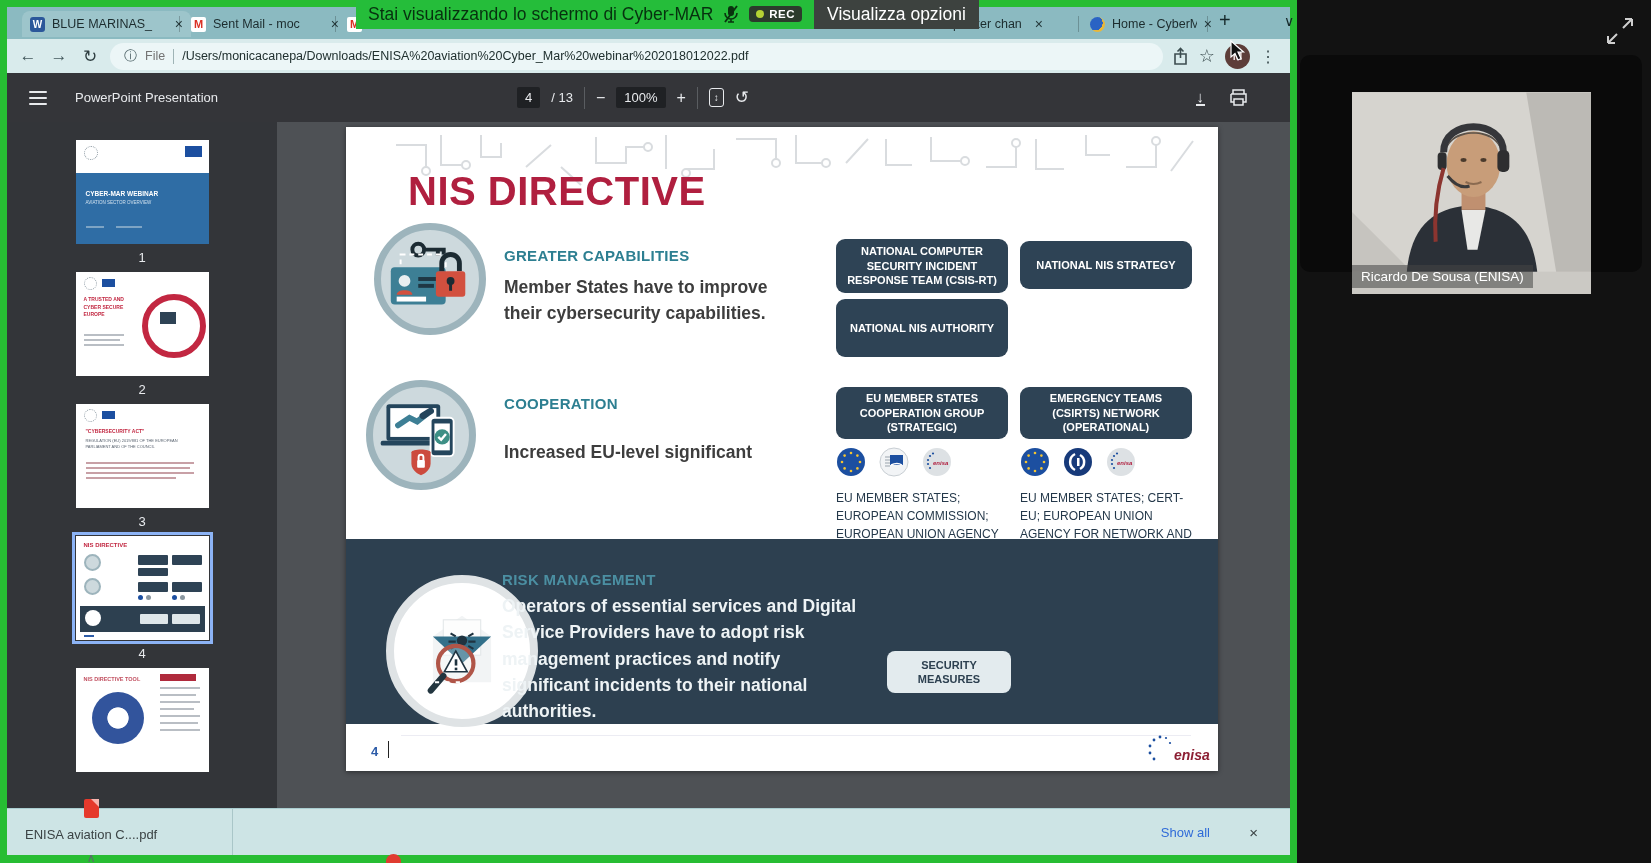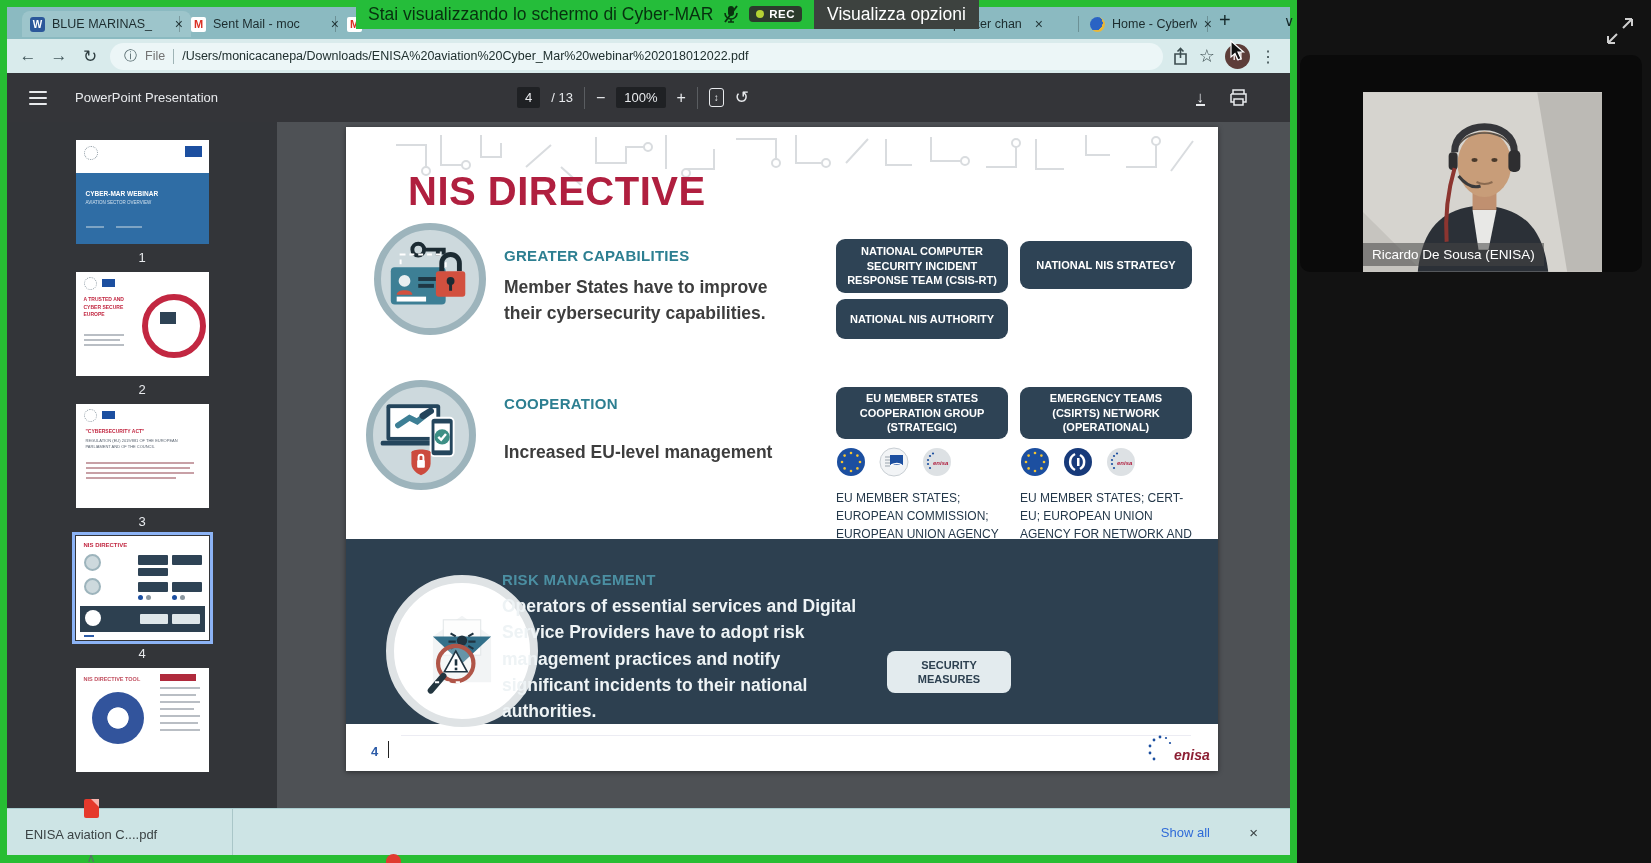--- a/index.html
+++ b/index.html
@@ -83,21 +83,21 @@
   
   .dlbar{height:46px;background:#cde4e5;border-top:1px solid #aacdd0;display:flex;align-items:center;flex:none;position:relative;}
   .pdfchip{display:flex;align-items:center;gap:9px;padding-left:18px;font-size:13px;color:#3b4345;flex-direction:column;}
   .pdficon{width:15px;height:19px;background:#e5392c;position:relative;border-radius:2px;}
   .pdficon:before{content:"";position:absolute;right:0;top:0;border:4px solid #f6b4ae;border-left-color:transparent;border-bottom-color:transparent;}
   .dl-divider{position:absolute;left:225px;top:0;width:1px;height:100%;background:#a9c6c8;}
   .showall{position:absolute;right:80px;font-size:13px;color:#2f6bd8;}
   .dl-x{position:absolute;right:32px;font-size:15px;color:#3b4345;}
   
   .cam-panel{position:absolute;left:1300px;top:55px;width:342px;height:217px;background:#0a0a0a;border-radius:10px;}
-  .cam-video{position:absolute;left:63px;top:37px;width:239px;height:180px;overflow:hidden;background:#cbc9c4;}
+  .cam-video{position:absolute;left:52px;top:37px;width:239px;height:202px;overflow:hidden;background:#cbc9c4;}
   .cam-name{position:absolute;left:0;bottom:6px;background:rgba(70,70,70,.55);color:#fff;font-size:13.5px;
             padding:4px 9px;white-space:nowrap;}
   .expand{position:absolute;left:1605px;top:16px;width:30px;height:30px;}
   
   .mline{position:absolute;background:#b9bec4;height:2px;}
   .mnavy{position:absolute;background:#2e4355;border-radius:1px;}
   .mlite{position:absolute;background:#dfe7ea;border-radius:1px;}
   .reddot-bottom{position:absolute;left:386px;top:854px;width:15px;height:15px;border-radius:50%;background:#e03c30;}
 </style>
 </head>
@@ -310,40 +310,40 @@
                 <path d="M62 42 v-8 a9 9 0 0 1 18 0 v8" fill="none" stroke="#1c2b33" stroke-width="5"></path>
                 <rect x="56" y="42" width="30" height="26" rx="3" fill="#d2503f"></rect>
                 <circle cx="71" cy="52" r="4" fill="#1c2b33"></circle>
                   <rect x="69.5" y="54" width="3" height="8" fill="#1c2b33"></rect>
               </svg>
             </div>
             <div class="sec-head" style="left:158px;top:120px;">GREATER CAPABILITIES</div>
             <div class="sec-body" style="left:158px;top:147px;width:300px;">Member States have to improve their cybersecurity capabilities.</div>
             <div class="navy-box" style="left:490px;top:112px;width:172px;height:54px;">NATIONAL COMPUTER SECURITY INCIDENT RESPONSE TEAM (CSIS-RT)</div>
             <div class="navy-box" style="left:674px;top:114px;width:172px;height:48px;">NATIONAL NIS STRATEGY</div>
-            <div class="navy-box" style="left:490px;top:172px;width:172px;height:40px;">NATIONAL NIS AUTHORITY</div>
+            <div class="navy-box" style="left:490px;top:172px;width:172px;height:58px;">NATIONAL NIS AUTHORITY</div>
 
             <div class="icon-circle" style="left:20px;top:253px;width:110px;height:110px;">
               <svg width="96" height="96" viewBox="0 0 100 100">
                 <rect x="14" y="18" width="56" height="38" rx="3" fill="#24455c"></rect>
                 <rect x="18" y="22" width="48" height="30" fill="#fff"></rect>
                 <path d="M26 40 l12 -8 8 4 10 -8" stroke="#3d7f95" stroke-width="6" fill="none" stroke-linecap="round"></path>
                 <path d="M52 30 l8 -5" stroke="#24455c" stroke-width="7" stroke-linecap="round"></path>
                 <rect x="8" y="56" width="68" height="5" rx="2" fill="#24455c"></rect>
                 <rect x="60" y="32" width="24" height="40" rx="4" fill="#24455c" stroke="#fff" stroke-width="2"></rect>
                 <rect x="64" y="38" width="16" height="28" fill="#fff"></rect>
                 <circle cx="72" cy="52" r="8" fill="#3d8f85"></circle>
                 <path d="M68 52 l3 3 5 -6" stroke="#fff" stroke-width="2.5" fill="none"></path>
                 <path d="M40 68 c0 -4 20 -4 20 0 v12 c0 8 -10 12 -10 12 s-10 -4 -10 -12 z" fill="#cc4a3d"></path>
                 <rect x="46" y="76" width="8" height="8" rx="1" fill="#fff"></rect>
                 <path d="M47.5 76 v-3 a2.5 2.5 0 0 1 5 0 v3" stroke="#fff" stroke-width="2" fill="none"></path>
               </svg>
             </div>
             <div class="sec-head" style="left:158px;top:268px;">COOPERATION</div>
-            <div class="sec-body" style="left:158px;top:312px;width:320px;">Increased EU-level management</div>
+            <div class="sec-body" style="left:158px;top:312px;width:320px;">Increased EU-level significant</div>
             <div class="navy-box" style="left:490px;top:260px;width:172px;height:52px;">EU MEMBER STATES COOPERATION GROUP (STRATEGIC)</div>
             <div class="navy-box" style="left:674px;top:260px;width:172px;height:52px;">EMERGENCY TEAMS (CSIRTS) NETWORK (OPERATIONAL)</div>
 
             <div class="euics" style="left:490px;top:320px;">
               <svg width="30" height="30" viewBox="0 0 30 30">
                 <circle cx="15" cy="15" r="14" fill="#1c4fa0"></circle>
                 <g fill="#f4c430">
                     <circle cx="15" cy="6" r="1.3"></circle>
                     <circle cx="21.4" cy="8.6" r="1.3"></circle>
                     <circle cx="24" cy="15" r="1.3"></circle>

